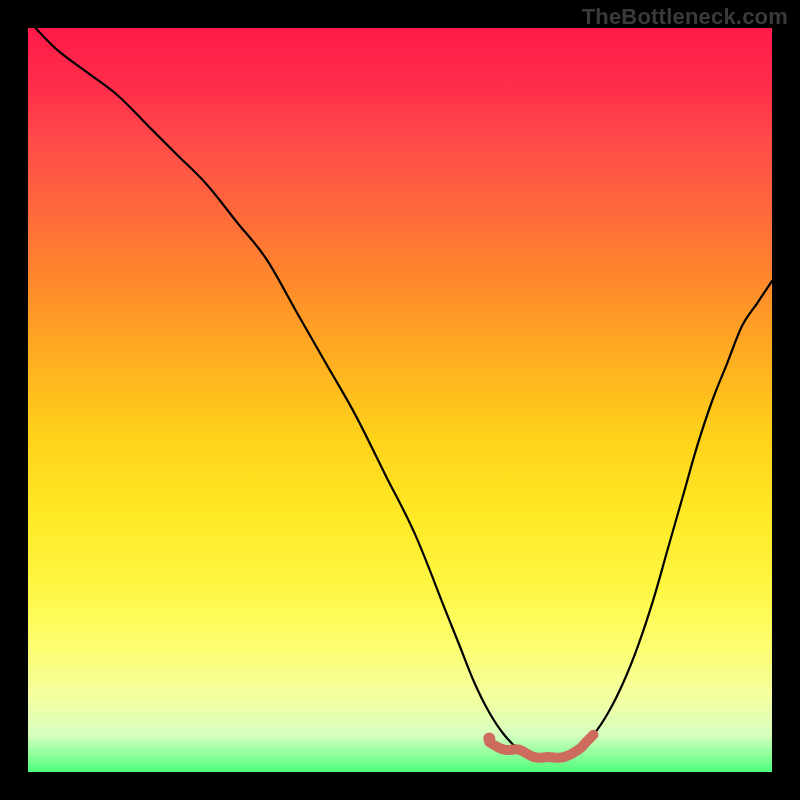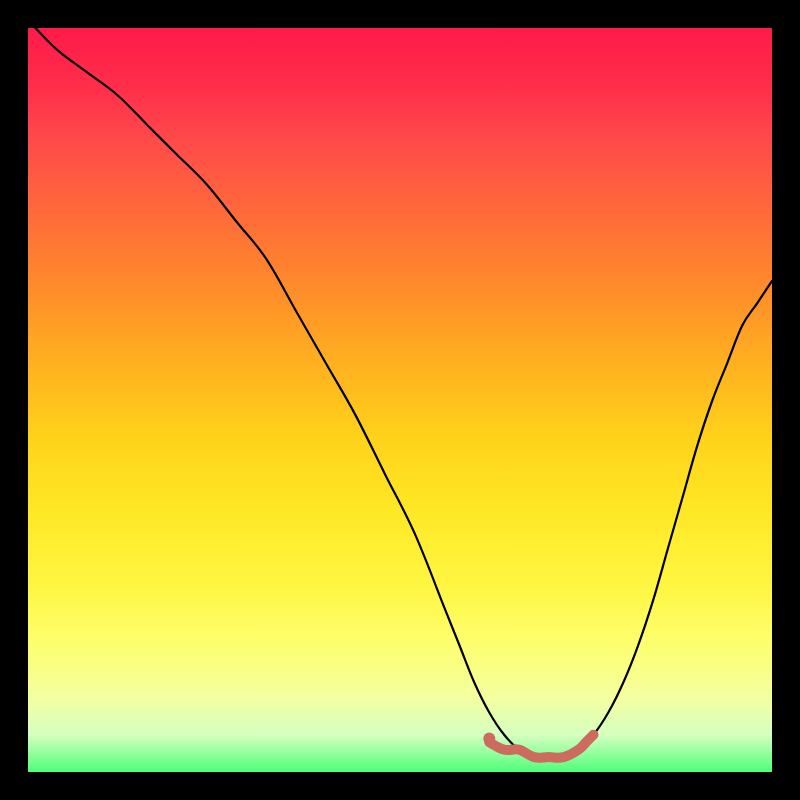--- a/index.html
+++ b/index.html
@@ -71,13 +71,14 @@
     <svg class="curve-svg" viewBox="0 0 744 744" preserveAspectRatio="none">
       <path id="curve-path" fill="none" stroke-width="2.2" stroke-linecap="round" stroke-linejoin="round" d="M 7.44 0.00 C 11.46 4.02, 20.39 14.28, 29.76 22.32 C 39.13 30.36, 48.81 36.60, 59.52 44.64 C 70.23 52.68, 78.57 57.59, 89.28 66.96 C 99.99 76.33, 108.33 86.01, 119.04 96.72 C 129.75 107.43, 138.09 115.77, 148.80 126.48 C 159.51 137.19, 167.85 144.19, 178.56 156.24 C 189.27 168.29, 197.61 180.05, 208.32 193.44 C 219.03 206.83, 227.37 214.57, 238.08 230.64 C 248.79 246.71, 257.13 263.97, 267.84 282.72 C 278.55 301.47, 286.89 316.05, 297.60 334.80 C 308.31 353.55, 316.65 366.79, 327.36 386.88 C 338.07 406.97, 346.41 424.97, 357.12 446.40 C 367.83 467.83, 376.17 481.81, 386.88 505.92 C 397.59 530.03, 408.60 560.23, 416.64 580.32 C 424.68 600.41, 426.16 604.13, 431.52 617.52 C 436.88 630.91, 441.04 642.67, 446.40 654.72 C 451.76 666.77, 455.92 675.11, 461.28 684.48 C 466.64 693.85, 470.80 700.10, 476.16 706.80 C 481.52 713.50, 485.68 717.66, 491.04 721.68 C 496.40 725.70, 500.56 727.78, 505.92 729.12 C 511.28 730.46, 515.44 729.12, 520.80 729.12 C 526.16 729.12, 530.32 730.46, 535.68 729.12 C 541.04 727.78, 545.20 725.70, 550.56 721.68 C 555.92 717.66, 560.08 713.50, 565.44 706.80 C 570.80 700.10, 574.96 693.85, 580.32 684.48 C 585.68 675.11, 589.84 666.77, 595.20 654.72 C 600.56 642.67, 604.72 632.25, 610.08 617.52 C 615.44 602.79, 619.60 590.29, 624.96 572.88 C 630.32 555.47, 634.48 539.55, 639.84 520.80 C 645.20 502.05, 649.36 487.47, 654.72 468.72 C 660.08 449.97, 664.24 434.05, 669.60 416.64 C 674.96 399.23, 679.12 386.73, 684.48 372.00 C 689.84 357.27, 694.00 348.19, 699.36 334.80 C 704.72 321.41, 708.88 308.31, 714.24 297.60 C 719.60 286.89, 723.76 283.32, 729.12 275.28 C 734.48 267.24, 741.32 256.98, 744.00 252.96" stroke="#000000"></path>
     </svg>
 
     <svg class="highlight-svg" viewBox="0 0 744 744" preserveAspectRatio="none">
       <path id="highlight-path" fill="none" stroke-width="10" stroke-linecap="round" stroke-linejoin="round" d="M 461.28 714.24 C 463.96 715.58, 470.80 720.34, 476.16 721.68 C 481.52 723.02, 485.68 720.34, 491.04 721.68 C 496.40 723.02, 500.56 727.78, 505.92 729.12 C 511.28 730.46, 515.44 729.12, 520.80 729.12 C 526.16 729.12, 530.32 730.46, 535.68 729.12 C 541.04 727.78, 546.54 724.36, 550.56 721.68 C 554.58 719.00, 555.32 716.92, 558.00 714.24 C 560.68 711.56, 564.10 708.14, 565.44 706.80" stroke="#cc6b5e"></path>
       <circle id="highlight-dot" r="6" cx="461.28" cy="710.52" fill="#cc6b5e"></circle>
     </svg>
   </div>
 
+  <div class="watermark">TheBottleneck.com</div>
 </div>
 
 </body></html>

